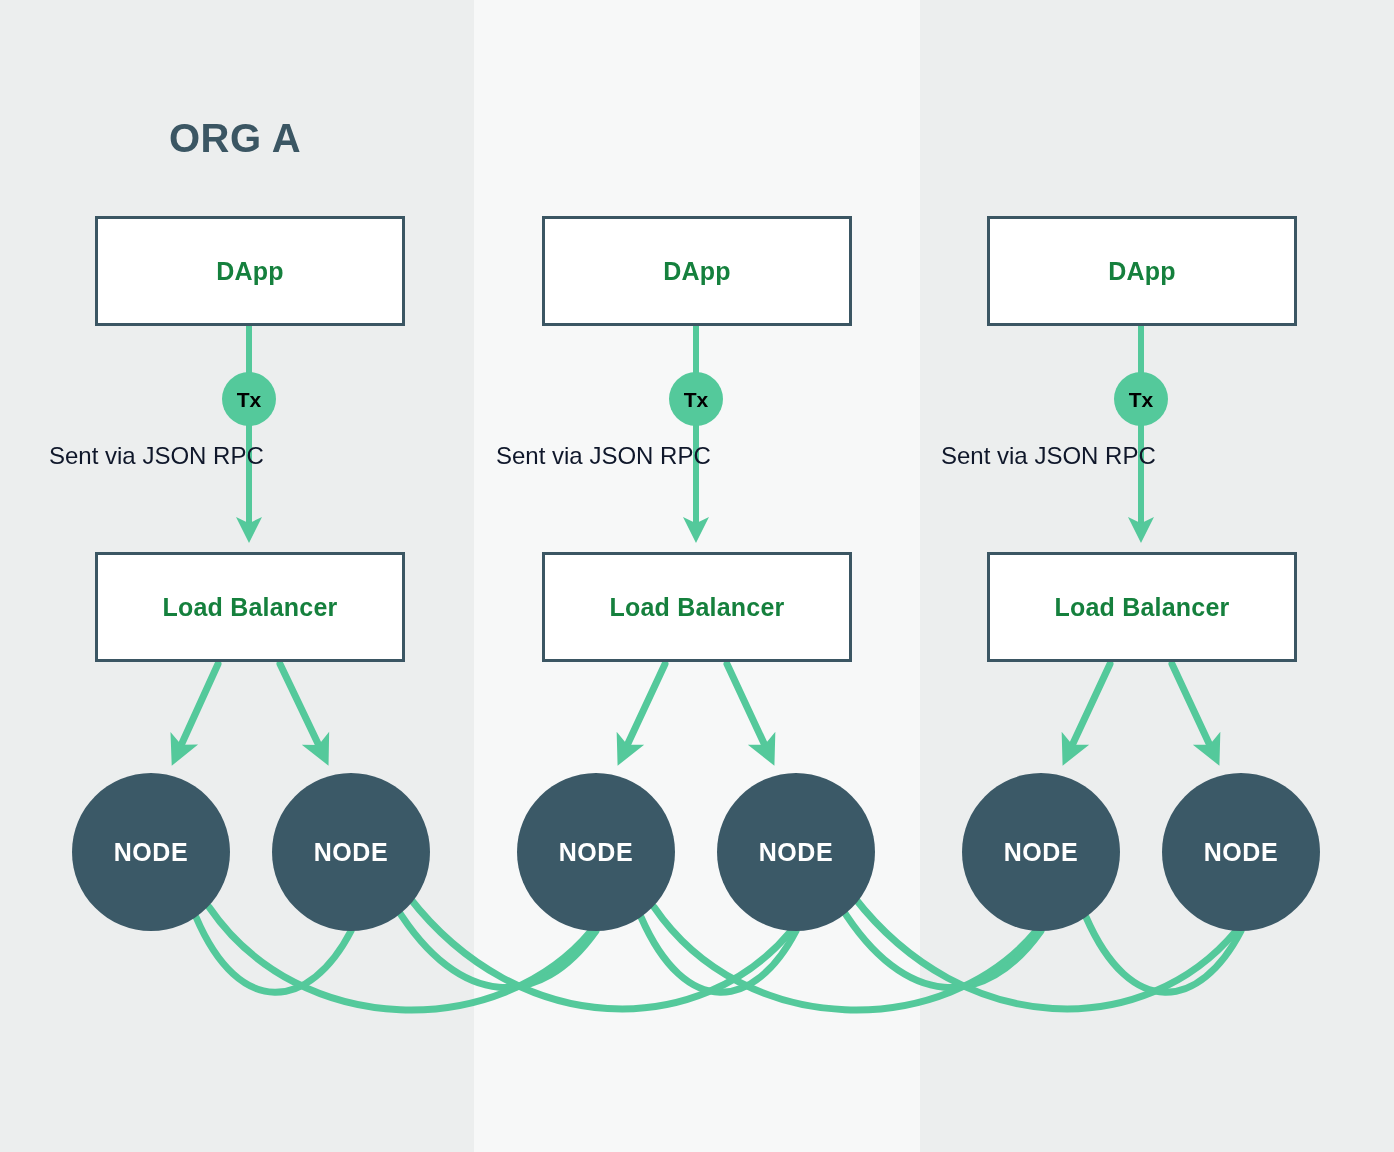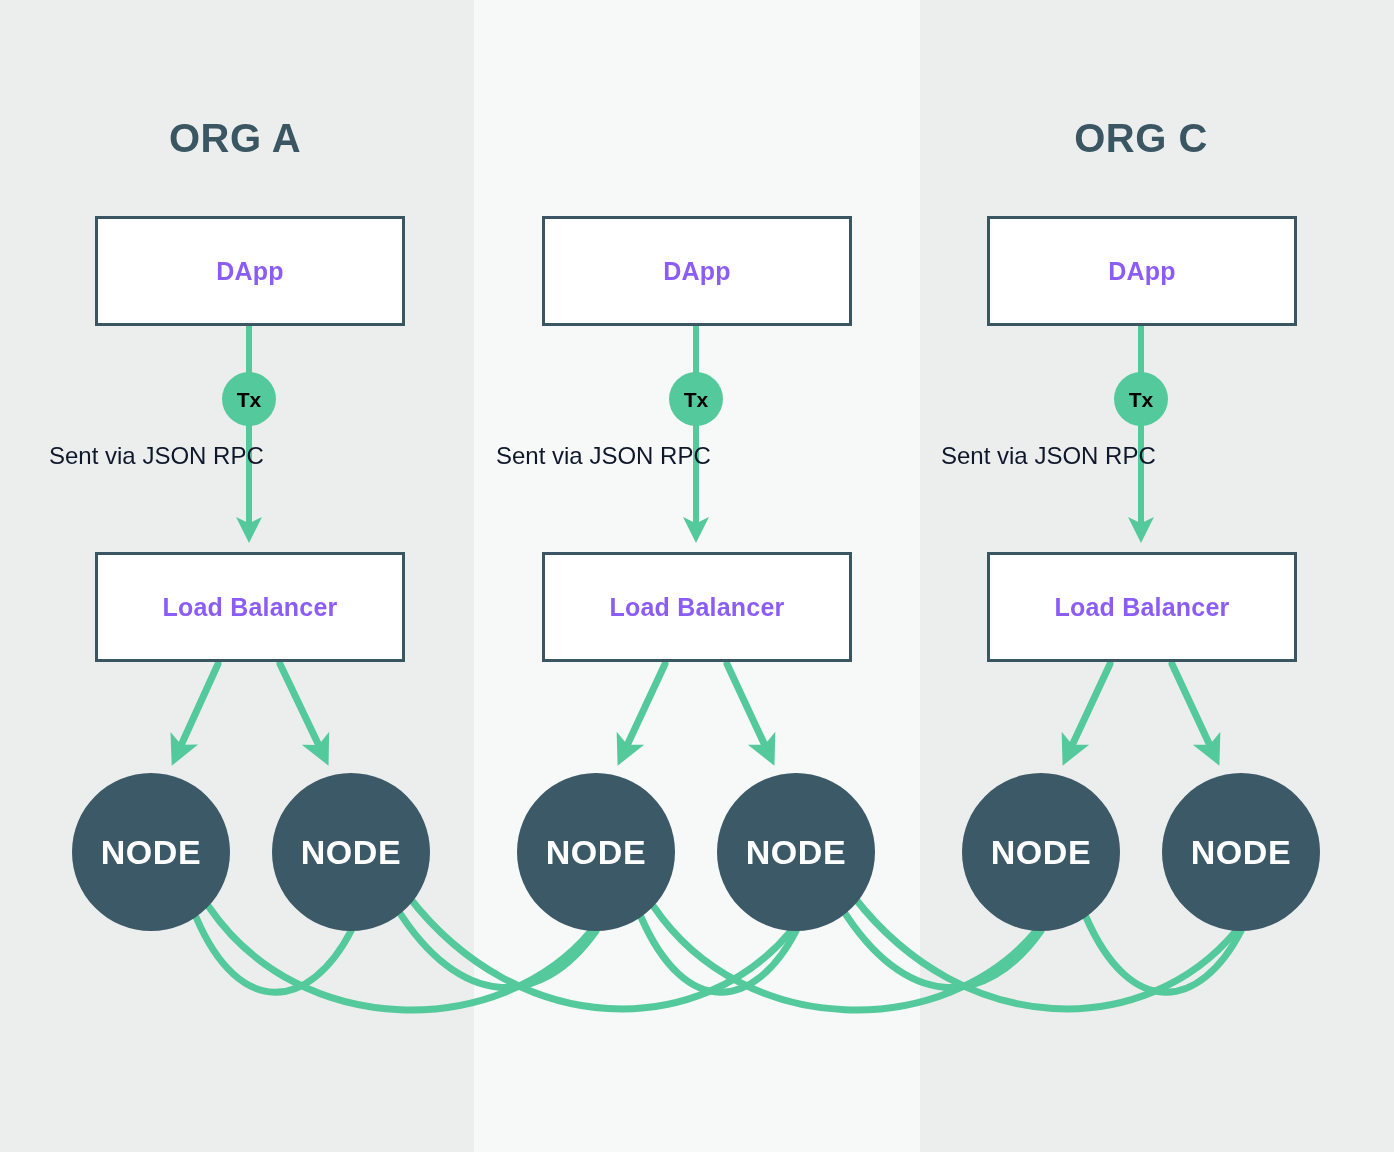--- a/index.html
+++ b/index.html
@@ -41,21 +41,21 @@
     box-sizing: border-box;
     background: #ffffff;
     border: 3px solid #3b5663;
     display: flex;
     align-items: center;
     justify-content: center;
   }
   .boxnode span {
     font-size: 25px;
     font-weight: bold;
-    color: #8b5cf6;
+    color: #15803d;
     letter-spacing: 0.2px;
   }
   .tx-badge {
     position: absolute;
     width: 54px;
     height: 54px;
     border-radius: 50%;
     background: #54c99b;
     display: flex;
     align-items: center;
@@ -80,21 +80,21 @@
     width: 158px;
     height: 158px;
     border-radius: 50%;
     background: #3b5967;
     display: flex;
     align-items: center;
     justify-content: center;
   }
   .circle-node span {
     color: #ffffff;
-    font-size: 34px;
+    font-size: 25px;
     font-weight: bold;
     letter-spacing: 0.6px;
     line-height: 1;
   }
 </style>
 </head>
 <body>
 
 <div id="stage">
 
@@ -176,21 +176,20 @@
   <div class="boxnode" style="left:542px; top:552px; width:310px; height:110px;">
     <span>Load Balancer</span>
   </div>
   <div class="circle-node" style="left:517px; top:773px;">
     <span>NODE</span>
   </div>
   <div class="circle-node" style="left:717px; top:773px;">
     <span>NODE</span>
   </div>
 
-  <div class="org-title" style="left:941px; top:118px; width:400px;">ORG C</div>
   <div class="boxnode" style="left:987px; top:216px; width:310px; height:110px;">
     <span>DApp</span>
   </div>
   <div class="tx-badge" style="left:1114px; top:372px;">
     <span>Tx</span>
   </div>
   <div class="rpc-label" style="left:941px; top:444px; width:400px;">Sent via JSON RPC</div>
   <div class="boxnode" style="left:987px; top:552px; width:310px; height:110px;">
     <span>Load Balancer</span>
   </div>

